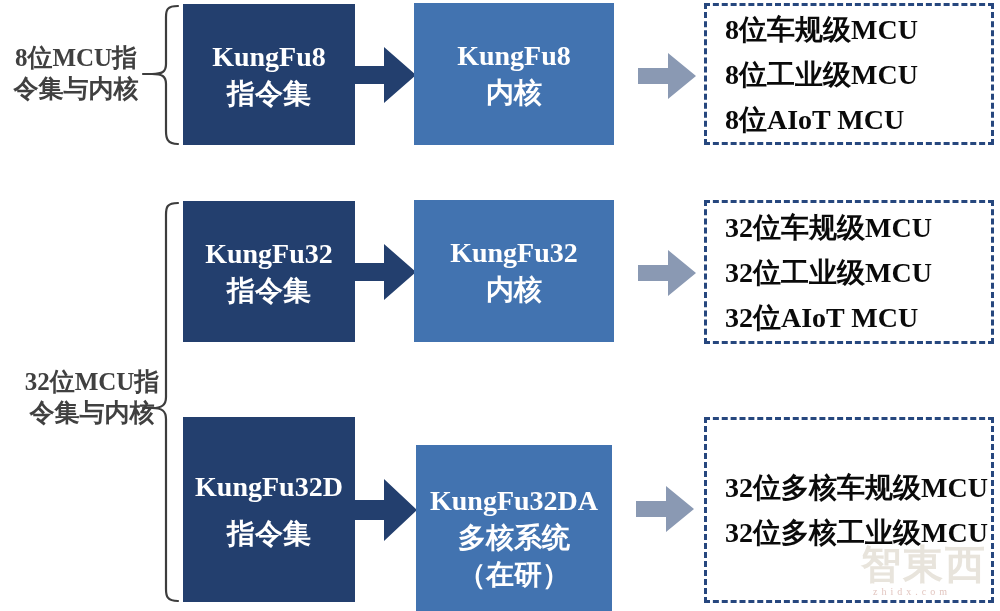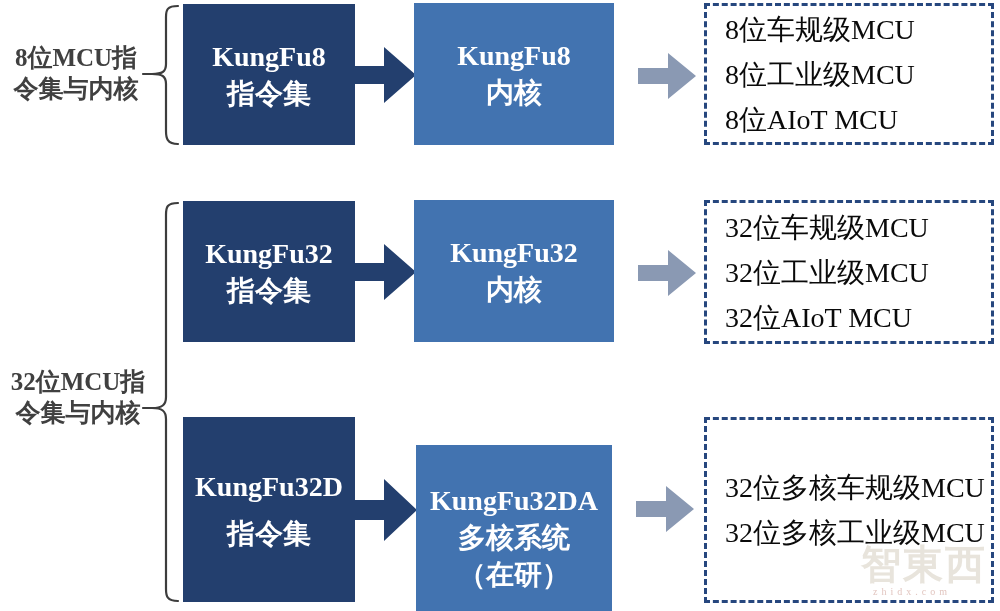--- a/index.html
+++ b/index.html
@@ -11,21 +11,21 @@
     position:absolute;display:flex;flex-direction:column;align-items:center;justify-content:center;
     color:#ffffff;font-weight:bold;text-align:center;
   }
   .box-dark{background:#233F6E;}
   .box-med{background:#4273B0;}
   .box-line{font-size:28px;line-height:37px;white-space:nowrap;}
   .dashed-box{
     position:absolute;border:3px dashed #26477E;box-sizing:border-box;
     display:flex;flex-direction:column;justify-content:center;padding-left:18px;background:#ffffff;
   }
-  .product-line{font-size:28px;line-height:45px;font-weight:normal;color:#0a0a0a;white-space:nowrap;}
+  .product-line{font-size:28px;line-height:45px;font-weight:bold;color:#0a0a0a;white-space:nowrap;}
   .group-label{
     position:absolute;width:152px;text-align:center;color:#404040;
     font-size:25px;line-height:31px;font-weight:bold;white-space:nowrap;
   }
   .arrow{position:absolute;}
   .arrow-dark polygon{fill:#233F6E;}
   .arrow-gray polygon{fill:#8A99B3;}
   .brace{position:absolute;}
   .brace path{stroke:#3D3D3D;stroke-width:2.2;fill:none;stroke-linecap:round;}
   .watermark{
@@ -68,21 +68,21 @@
   <svg class="arrow arrow-gray" style="left:638px;top:53px;" width="58" height="46" viewBox="0 0 58 46">
     <polygon points="0,15 30,15 30,0 58,23 30,46 30,31 0,31"></polygon>
   </svg>
 
   <div class="dashed-box" style="left:704px;top:3px;width:290px;height:142px;">
     <div class="product-line">8位车规级MCU</div>
     <div class="product-line">8位工业级MCU</div>
     <div class="product-line">8位AIoT MCU</div>
   </div>
 
-  <div class="group-label" style="left:2px;top:366px;">
+  <div class="group-label" style="left:16px;top:366px;">
     <div>32位MCU指</div>
     <div>令集与内核</div>
   </div>
   <svg class="brace" style="left:140px;top:201px;" width="40" height="402" viewBox="0 0 40 402">
     <path d="M38,2 C27,2 26,6 26,14 L26,196 C26,204 22,207 12,207 L3,207 M12,207 C22,207 26,210 26,218 L26,388 C26,395 27,400 38,400"></path>
   </svg>
 
   <div class="box box-dark" style="left:183px;top:201px;width:172px;height:141px;">
     <div class="box-line">KungFu32</div>
     <div class="box-line">指令集</div>

